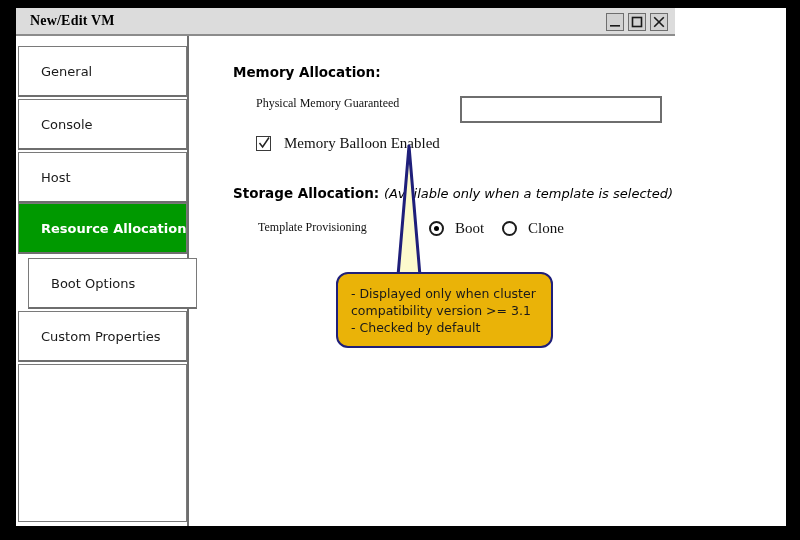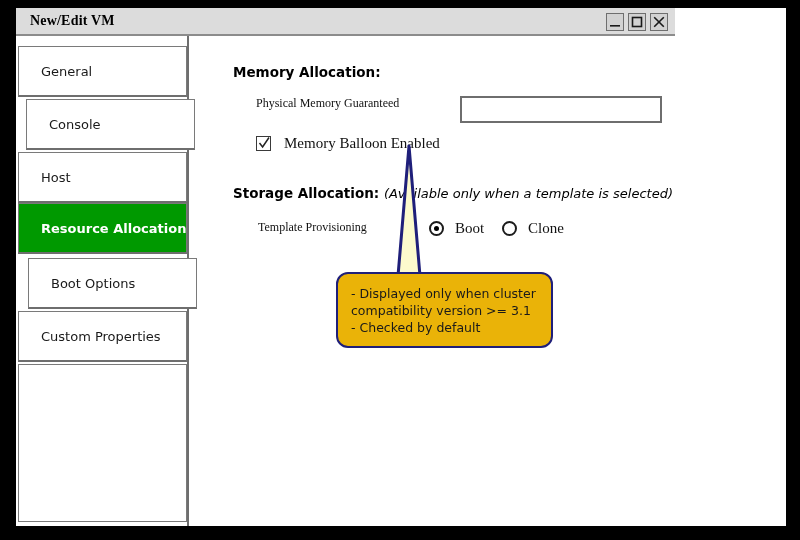--- a/index.html
+++ b/index.html
@@ -289,21 +289,21 @@
       </span>
     </div>
   </div>
 
   <div id="content">
 
     <div id="sidebar">
       <div class="nav-item" style="top:10px;">
         <span class="nav-label">General</span>
       </div>
-      <div class="nav-item" style="top:63px;margin-left:8px;">
+      <div class="nav-item" style="top:63px;">
         <span class="nav-label">Console</span>
       </div>
       <div class="nav-item" style="top:116px;">
         <span class="nav-label">Host</span>
       </div>
       <div class="nav-item selected" style="top:167px;padding-left:17px;">
         <span class="nav-label">Resource Allocation</span>
       </div>
       <div class="nav-item" style="top:222px;margin-left:10px;">
         <span class="nav-label">Boot Options</span>

